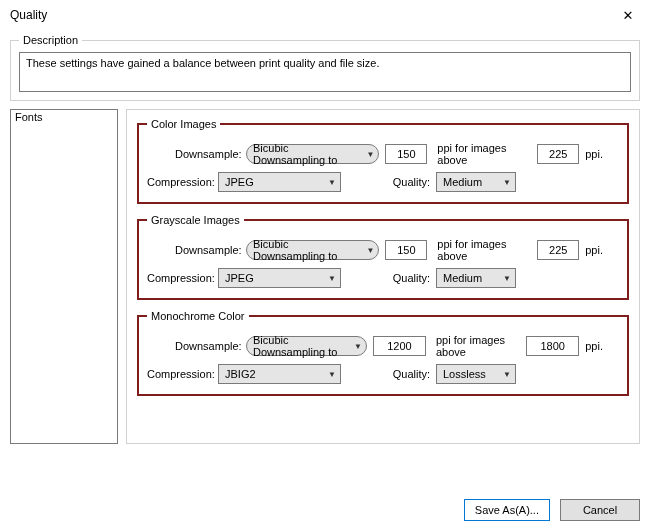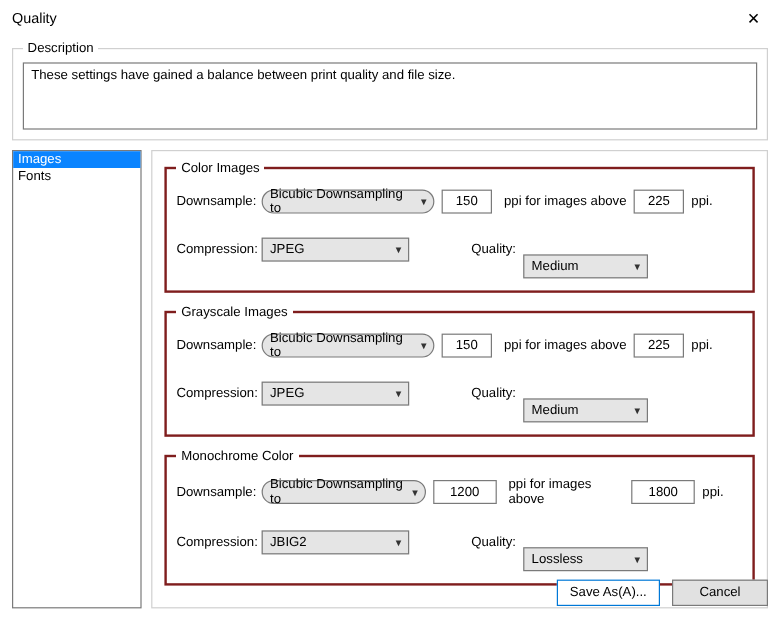--- a/index.html
+++ b/index.html
@@ -37,21 +37,21 @@
     padding: 6px 8px 8px 8px;
   }
   fieldset.description legend {
     font-size: 11px;
     padding: 0 4px;
   }
   .desc-box {
     border: 1px solid #7a7a7a;
     background: #fff;
     padding: 4px 6px;
-    height: 56px;
+    height: 40px;
     font-size: 11px;
   }
   .main-row {
     display: flex;
     gap: 8px;
   }
   .sidebar {
     width: 108px;
     border: 1px solid #7a7a7a;
     background: #fff;
@@ -81,56 +81,56 @@
     font-size: 11px;
     padding: 0 4px;
   }
   .row {
     display: flex;
     align-items: center;
     gap: 6px;
     margin-top: 6px;
   }
   .row label { font-size: 11px; }
-  .lbl-ds { width: 65px; text-align: left; }
+  .lbl-ds { width: 65px; text-align: left; margin-left: 28px; }
   .lbl-comp { width: 65px; text-align: left; }
   .lbl-qual { width: 41px; text-align: right; margin-left: 42px;}
   .ppi-mid { margin-left: 4px; }
   .combo {
     display: inline-flex;
     align-items: center;
     justify-content: space-between;
     background: #e5e5e5;
     border: 1px solid #7a7a7a;
     height: 20px;
     padding: 0 4px 0 6px;
     font-size: 11px;
   }
   .combo .arrow {
     font-size: 8px;
     margin-left: 6px;
     color: #333;
   }
   .combo-wide { width: 144px; border-radius: 10px; }
   .combo-med { width: 123px; }
-  .combo-q { width: 104px; margin-top: 28px; }
+  .combo-q { width: 80px; }
   .num-input {
     width: 42px;
     height: 20px;
     border: 1px solid #7a7a7a;
     background: #fff;
     font-size: 11px;
     text-align: center;
     padding: 0;
     font-family: inherit;
   }
   .num-input-w { width: 53px; }
   .footer {
     position: absolute;
-    bottom: 20px;
+    bottom: 4px;
     right: 10px;
     display: flex;
     gap: 10px;
   }
   .btn {
     min-width: 80px;
     height: 22px;
     border: 1px solid #7a7a7a;
     background: #e1e1e1;
     font-size: 11px;
@@ -159,21 +159,20 @@
 <div class="content">
 
   <fieldset class="description">
     <legend>Description</legend>
     <div class="desc-box">These settings have gained a balance between print quality and file size.</div>
   </fieldset>
 
   <div class="main-row">
 
     <div class="sidebar">
-      <div class="side-item selected">Images</div>
       <div class="side-item">Fonts</div>
     </div>
 
     <div class="panel">
 
       <fieldset class="group">
         <legend>Color Images</legend>
         <div class="row">
           <label class="lbl-ds">Downsample:</label>
           <div class="combo combo-wide">

